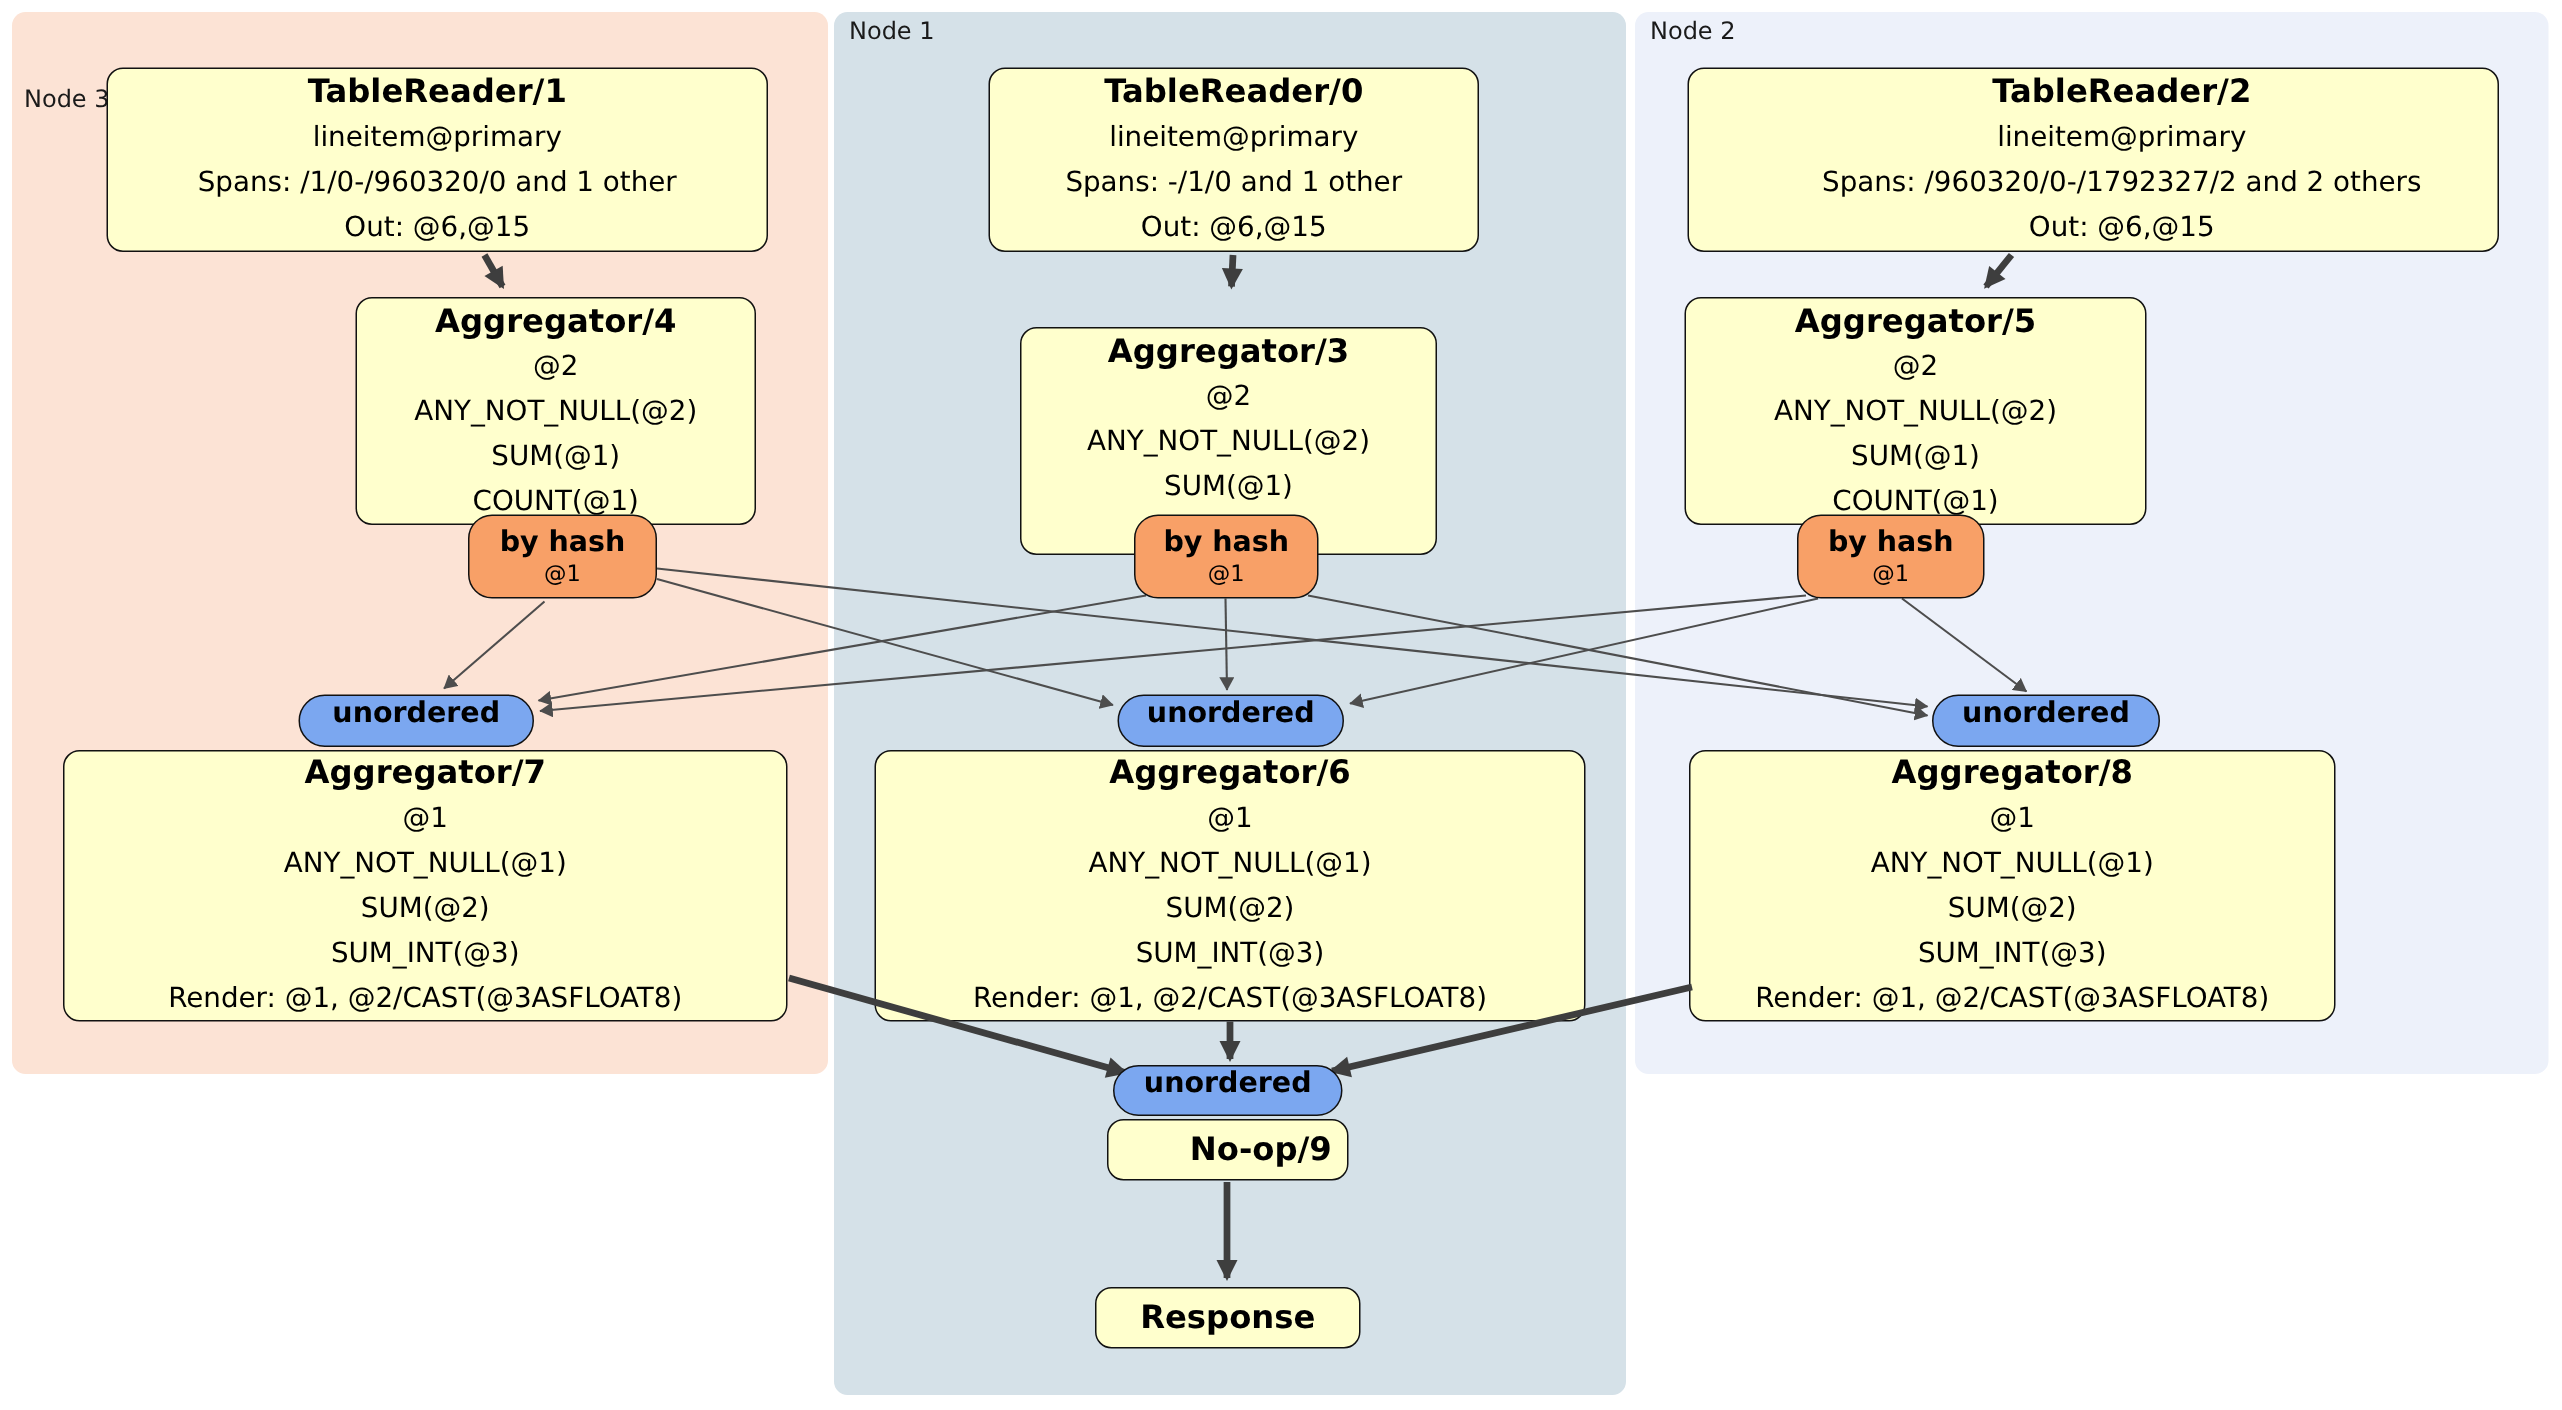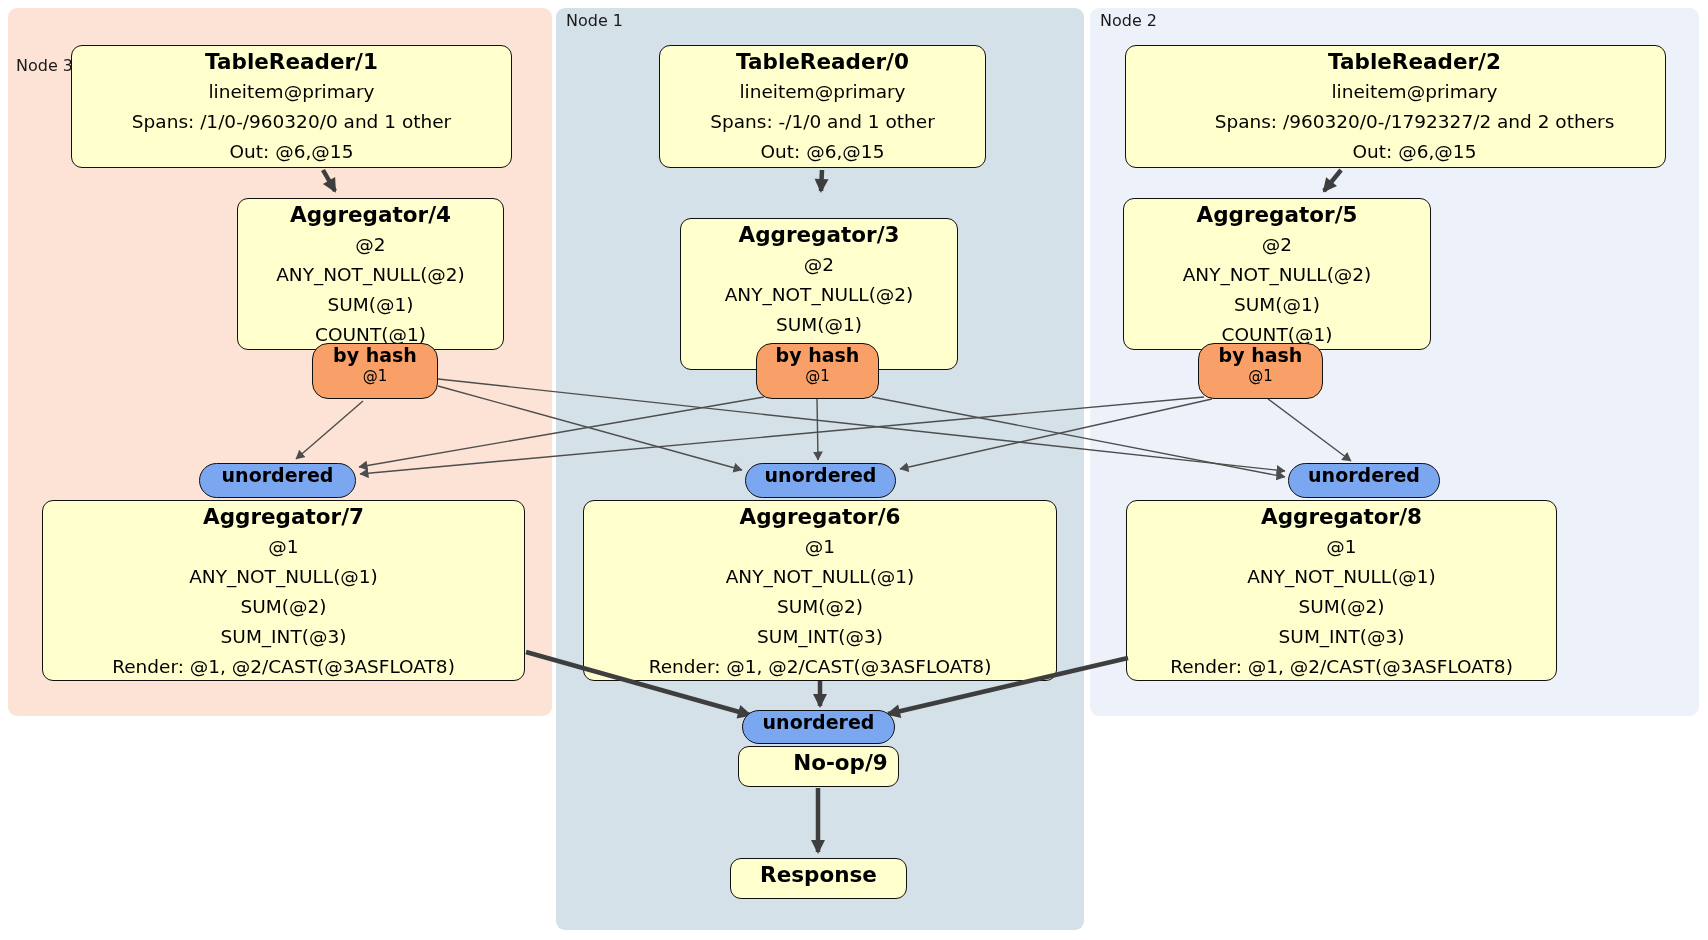--- a/index.html
+++ b/index.html
@@ -4,28 +4,28 @@
 <style>
   html,body{margin:0;padding:0;background:#ffffff;}
   #stage{
     position:relative;width:1708px;height:940px;overflow:hidden;
     font-family:"DejaVu Sans","Liberation Sans",sans-serif;color:#000;
   }
   .region{position:absolute;border-radius:9px;}
   .region-label{position:absolute;font-size:16px;color:#1a1a1a;}
   .pbox{
     position:absolute;background:#ffffcd;border:1.6px solid #111;border-radius:11px;
-    display:flex;flex-direction:column;align-items:center;justify-content:flex-start;
+    display:flex;flex-direction:column;align-items:center;justify-content:center;
     box-sizing:border-box;z-index:2;
   }
   .ptitle{font-weight:bold;font-size:21.5px;line-height:31px;white-space:nowrap;}
   .pline{font-size:18.5px;line-height:30px;white-space:nowrap;}
   .router{
     position:absolute;background:#f8a067;border:1.7px solid #111;border-radius:16px;
-    display:flex;flex-direction:column;align-items:center;
+    display:flex;flex-direction:column;align-items:center;justify-content:center;
     box-sizing:border-box;z-index:4;
   }
   .router .rlabel{font-weight:bold;font-size:19px;line-height:23px;}
   .router .rdetail{font-size:15px;line-height:19px;}
   .sync{
     position:absolute;background:#7ba7f0;border:1.7px solid #111;border-radius:18px;
     display:flex;align-items:flex-start;justify-content:center;
     font-weight:bold;font-size:19px;box-sizing:border-box;z-index:4;
   }
   #edges{position:absolute;left:0;top:0;z-index:3;}

